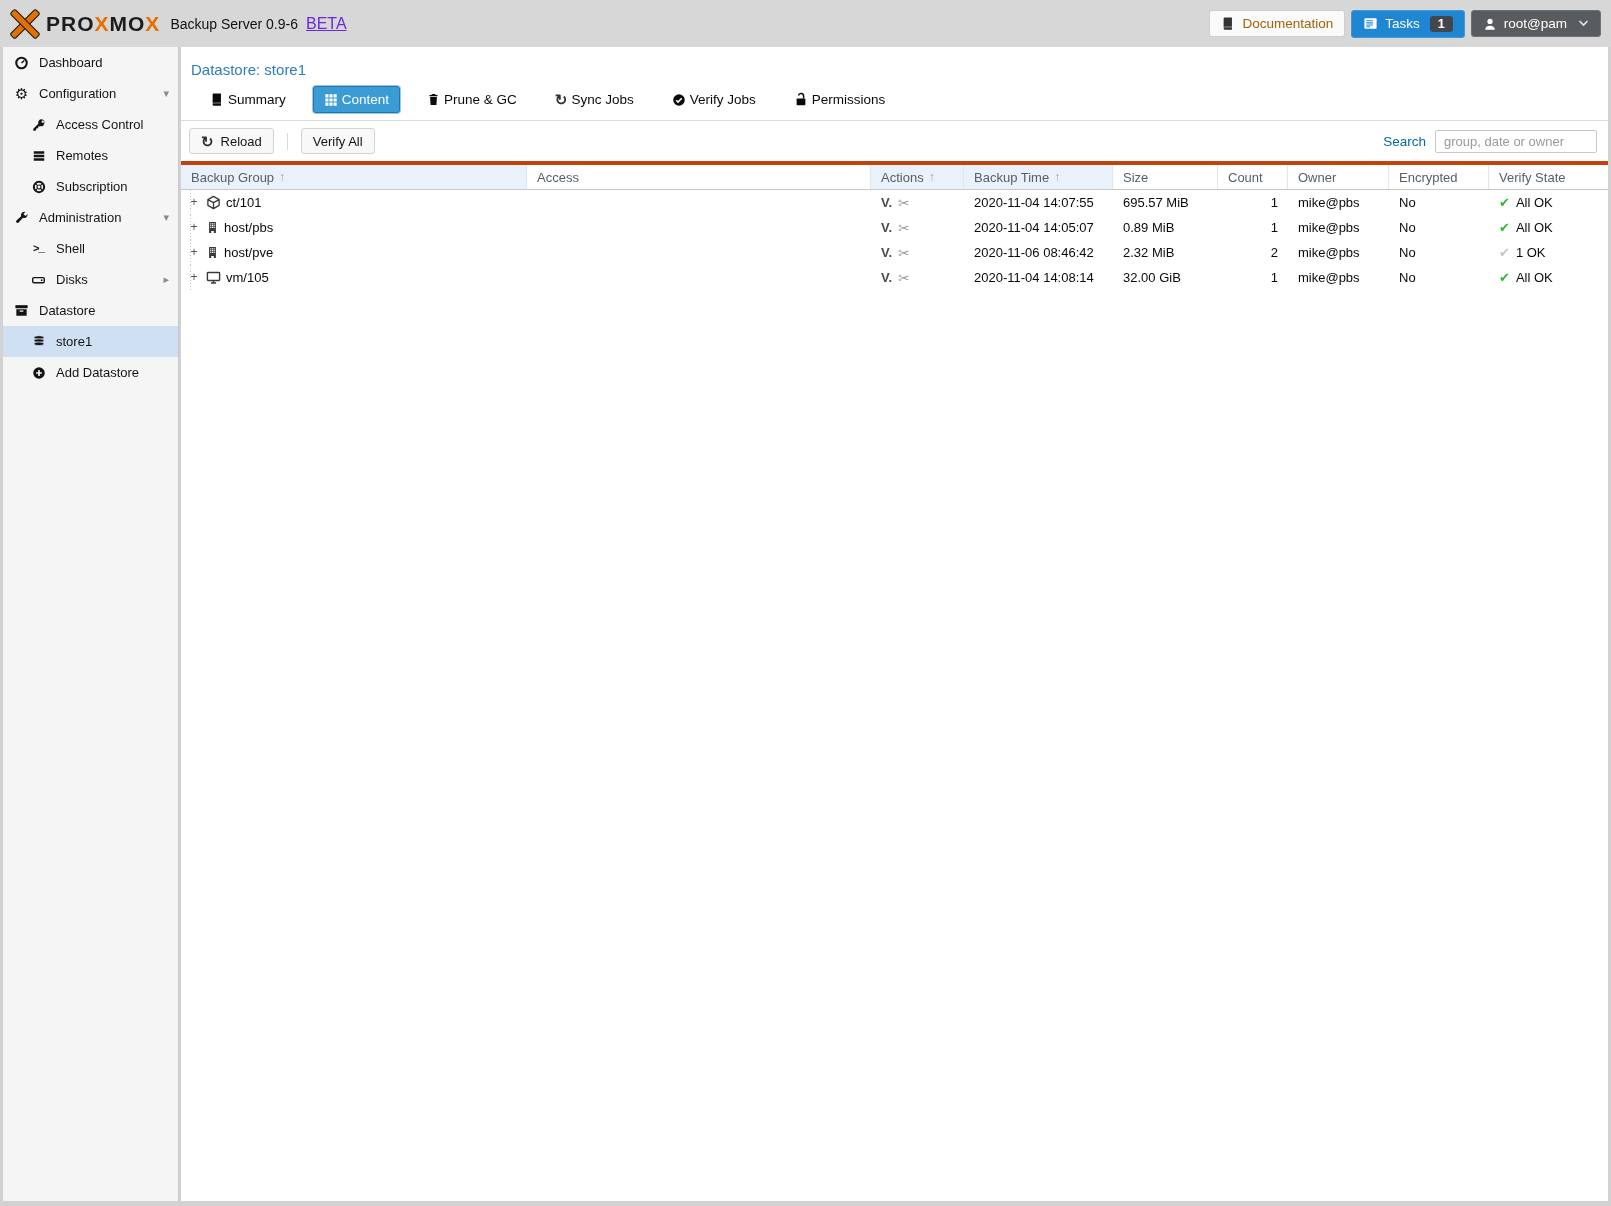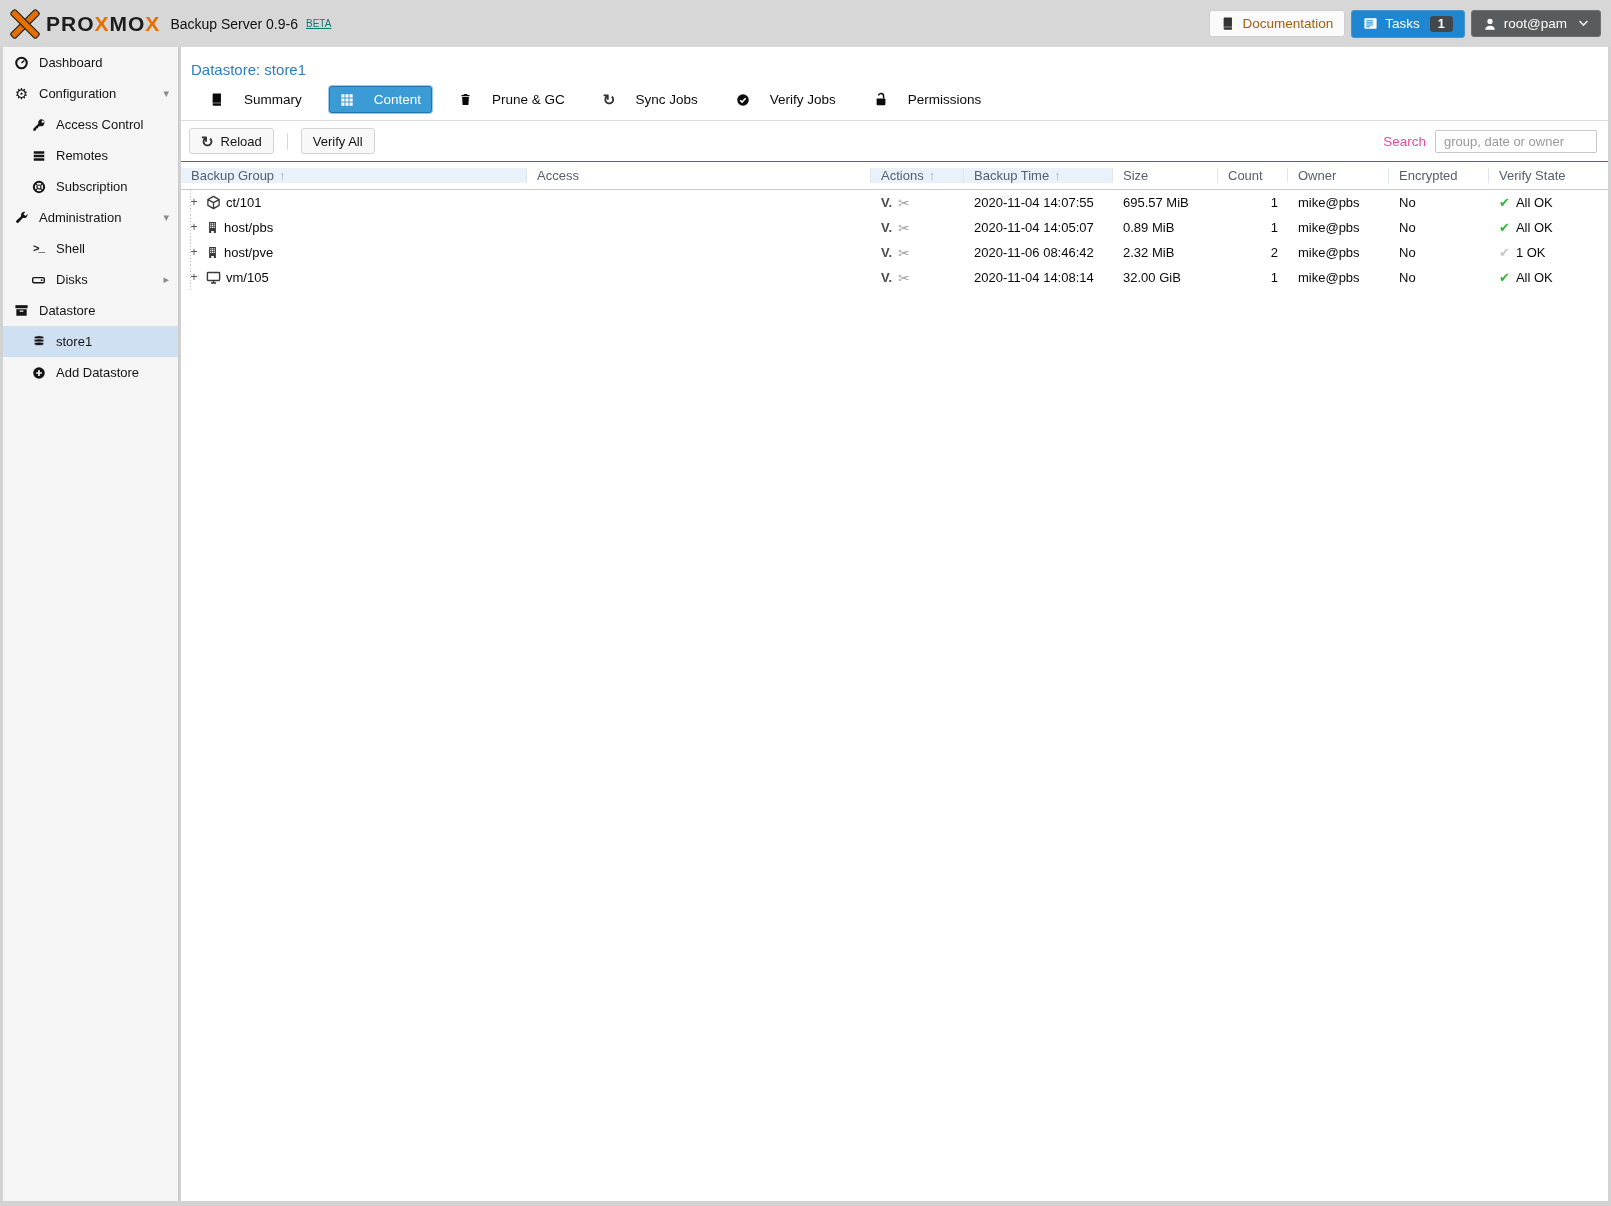--- a/index.html
+++ b/index.html
@@ -12,21 +12,21 @@
     overflow:hidden;
   }
   svg { display:block; }
 
   
   .topbar { height:47px; background:#d7d7d7; display:flex; align-items:center; padding:0 10px; }
   .logo { display:flex; align-items:center; gap:6px; }
   .wordmark { font-size:21px; font-weight:bold; letter-spacing:1px; color:#1d1d1d; }
   .wordmark .ox { color:#e57000; }
   .product { font-size:14px; margin-left:10px; color:#111; }
-  .beta { font-size:10px; margin-left:8px; color:#0f766e; text-decoration:underline; cursor:pointer; }
+  .beta { font-size:16px; margin-left:8px; color:#6d28d9; text-decoration:underline; cursor:pointer; }
   .topbar-right { margin-left:auto; display:flex; align-items:center; gap:6px; }
   .tb-btn { display:flex; align-items:center; gap:7px; border-radius:3px; padding:5px 11px; font-size:13.5px; cursor:pointer; }
   .doc-btn { background:#fafafa; border:1px solid #cfcfcf; color:#a16207; }
   .tasks-btn { background:#1f87d2; border:1px solid #4695d0; color:#fff; }
   .tasks-badge { background:#42474c; color:#fff; font-weight:bold; border-radius:3px; padding:1px 8px; font-size:12.5px; margin-left:3px; }
   .user-btn { background:#595c5f; border:1px solid #6e7073; color:#fff; }
 
   
   .layout { display:flex; height:1154px; padding:0 3px; gap:2px; }
   .sidebar { width:176px; background:#f5f5f5; border-right:1px solid #c9c9c9; padding-top:0; }
@@ -36,36 +36,36 @@
   .side-item { height:31px; display:flex; align-items:center; gap:9px; padding-left:10px; position:relative; cursor:pointer; color:#141414; }
   .side-item.child { padding-left:27px; }
   .side-item.selected { background:#cfe0f2; }
   .side-item .ico { width:17px; display:flex; justify-content:center; color:#141414; }
   .side-item .expand { position:absolute; right:9px; color:#8a8a8a; font-size:11px; }
   .term-glyph { font-family:"Liberation Mono", monospace; font-weight:bold; font-size:11px; letter-spacing:-1px; }
 
   
   .page-title { padding:14px 0 4px 10px; color:#2e7cc3; font-size:15px; }
   .tabs { display:flex; align-items:center; gap:16px; padding:4px 0 7px 18px; border-bottom:1px solid #dcdcdc; }
-  .tab { display:flex; align-items:center; gap:20px; padding:5px 10px; font-size:13.5px; color:#0a0a0a; border:1px solid transparent; border-radius:3px; cursor:pointer; }
+  .tab { display:flex; align-items:center; gap:4px; padding:5px 10px; font-size:13.5px; color:#0a0a0a; border:1px solid transparent; border-radius:3px; cursor:pointer; }
   .tab .ico { color:inherit; }
   .tab.active { background:#3a9bd5; border-color:#2373ad; color:#fff; box-shadow:0 0 0 1px #9cc9e8; }
 
   
   .toolbar { display:flex; align-items:center; padding:7px 8px; gap:8px; }
   .btn { background:#f8f8f8; border:1px solid #d4d4d4; border-radius:3px; padding:4px 11px; display:flex; align-items:center; gap:7px; font-size:13px; color:#141414; cursor:pointer; height:26px; }
   .refresh-glyph { font-size:15px; font-weight:bold; color:#333; line-height:1; }
   .tbsep { width:1px; height:17px; background:#d8d8d8; margin:0 5px; }
   .search-wrap { margin-left:auto; display:flex; align-items:center; gap:9px; padding-right:3px; }
-  .search-wrap label { color:#ec4899; font-size:13.5px; }
+  .search-wrap label { color:#0369a1; font-size:13.5px; }
   .search-wrap input { width:162px; height:23px; border:1px solid #c8c8c8; border-radius:2px; padding:0 8px; font-size:13px; font-family:"Liberation Sans", sans-serif; color:#333; }
   .search-wrap input::placeholder { color:#9a9a9a; }
 
   
-  .thead { display:flex; border-top:1px solid #c2410c; border-bottom:1px solid #c9c9c9; height:29px;align-items:center; }
+  .thead { display:flex; border-top:4px solid #c2410c; border-bottom:1px solid #c9c9c9; height:29px; }
   .th { display:flex; align-items:center; gap:5px; padding:0 10px; color:#55606c; border-right:1px solid #e1e6ea; font-size:13px; cursor:pointer; overflow:hidden; white-space:nowrap; }
   .th.sorted { background:#e9f1fa; }
   .th:last-child { border-right:none; }
   .sort-arrow { color:#9aa6b2; font-size:12px; }
   .c0{width:346px}.c1{width:344px}.c2{width:93px}.c3{width:149px}.c4{width:105px}.c5{width:70px}.c6{width:101px}.c7{width:100px}.c8{flex:1}
   .tbody { flex:1; }
   .tr { display:flex; height:25px; align-items:center; color:#0a0a0a; cursor:pointer; }
   .td { padding:0 10px; display:flex; align-items:center; gap:6px; height:100%; overflow:hidden; white-space:nowrap; }
   .td.num { justify-content:flex-end; }
   .group-cell { padding-left:6px; gap:5px; }

